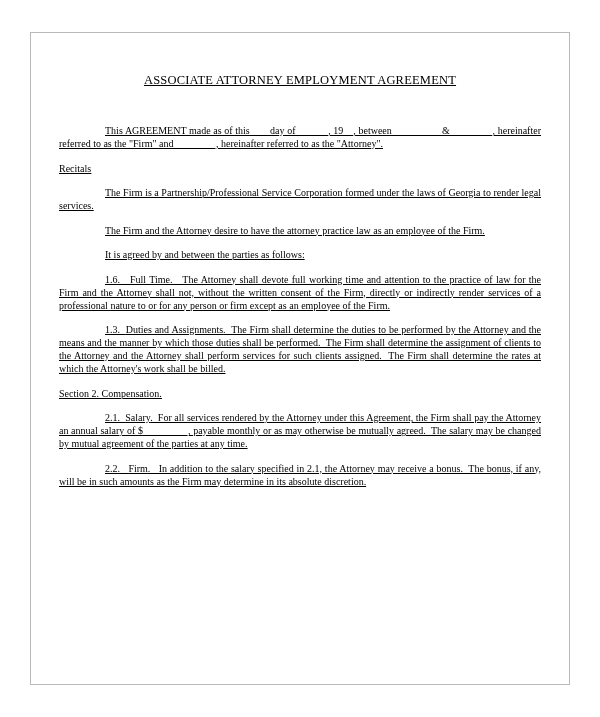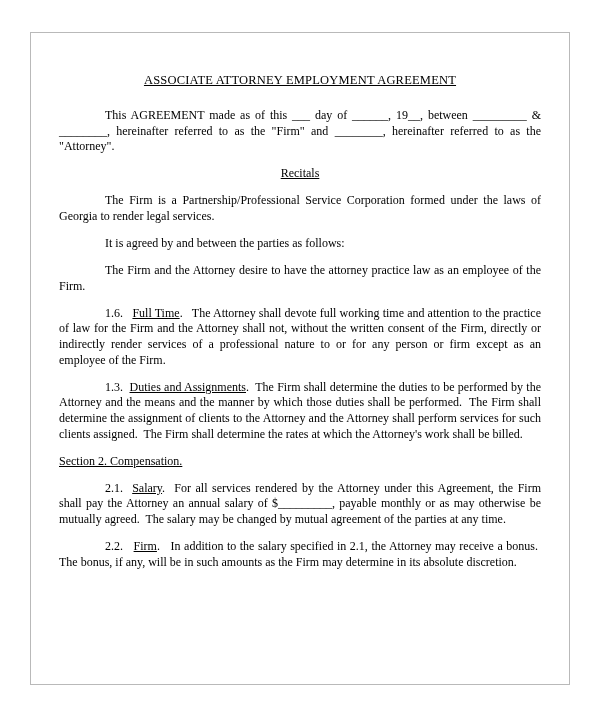--- a/index.html
+++ b/index.html
@@ -32,35 +32,35 @@
     overflow: hidden;
   }
   .content {
     padding: 40px 28px 0 28px;
   }
   .doc-title {
     text-align: center;
     font-size: 12.5px;
     letter-spacing: 0.2px;
     text-decoration: underline;
-    margin: 0 0 20px 0;
+    margin: 0 0 36px 0;
     font-weight: normal;
   }
   p.para {
-    font-size: 12px;
+    font-size: 10px;
     line-height: 1.30;
     text-align: justify;
     margin: 0 0 11.5px 0;
     text-indent: 0;
+    text-decoration: underline;
   }
   p.indent {
     text-indent: 46px;
   }
   p.center {
-    text-align: center;
     text-indent: 0;
   }
   .u {
     text-decoration: underline;
   }
   .section-head {
     text-indent: 46px;
   }
 </style>
 </head>
@@ -72,23 +72,23 @@
 
       <h1 class="doc-title">ASSOCIATE ATTORNEY EMPLOYMENT AGREEMENT</h1>
 
       <p class="para indent">This AGREEMENT made as of this ___ day of ______, 19__, between _________ &amp; ________, hereinafter referred to as the "Firm" and ________, hereinafter referred to as the "Attorney".</p>
 
       <p class="para center"><span class="u">Recitals</span></p>
 
       <p class="para indent">The Firm is a Partnership/Professional Service Corporation formed under the laws of Georgia to render legal services.</p>
 
 
+      <p class="para indent">The Firm and the Attorney desire to have the attorney practice law as an employee of the Firm.</p>
+
       <p class="para indent">It is agreed by and between the parties as follows:</p>
-
-      <p class="para indent">The Firm and the Attorney desire to have the attorney practice law as an employee of the Firm.</p>
 
 
 
       <p class="para indent"><span>1.6.</span>&nbsp;&nbsp; <span class="u">Full Time</span>.&nbsp;&nbsp; The Attorney shall devote full working time and attention to the practice of law for the Firm and the Attorney shall not, without the written consent of the Firm, directly or indirectly render services of a professional nature to or for any person or firm except as an employee of the Firm.</p>
 
       <p class="para indent"><span>1.3.</span>&nbsp; <span class="u">Duties and Assignments</span>.&nbsp; The Firm shall determine the duties to be performed by the Attorney and the means and the manner by which those duties shall be performed.&nbsp; The Firm shall determine the assignment of clients to the Attorney and the Attorney shall perform services for such clients assigned.&nbsp; The Firm shall determine the rates at which the Attorney's work shall be billed.</p>
 
       <p class="para section-head"><span class="u">Section 2.  Compensation.</span></p>
 
       <p class="para indent"><span>2.1.</span>&nbsp; <span class="u">Salary</span>.&nbsp; For all services rendered by the Attorney under this Agreement, the Firm shall pay the Attorney an annual salary of $_________, payable monthly or as may otherwise be mutually agreed.&nbsp; The salary may be changed by mutual agreement of the parties at any time.</p>

